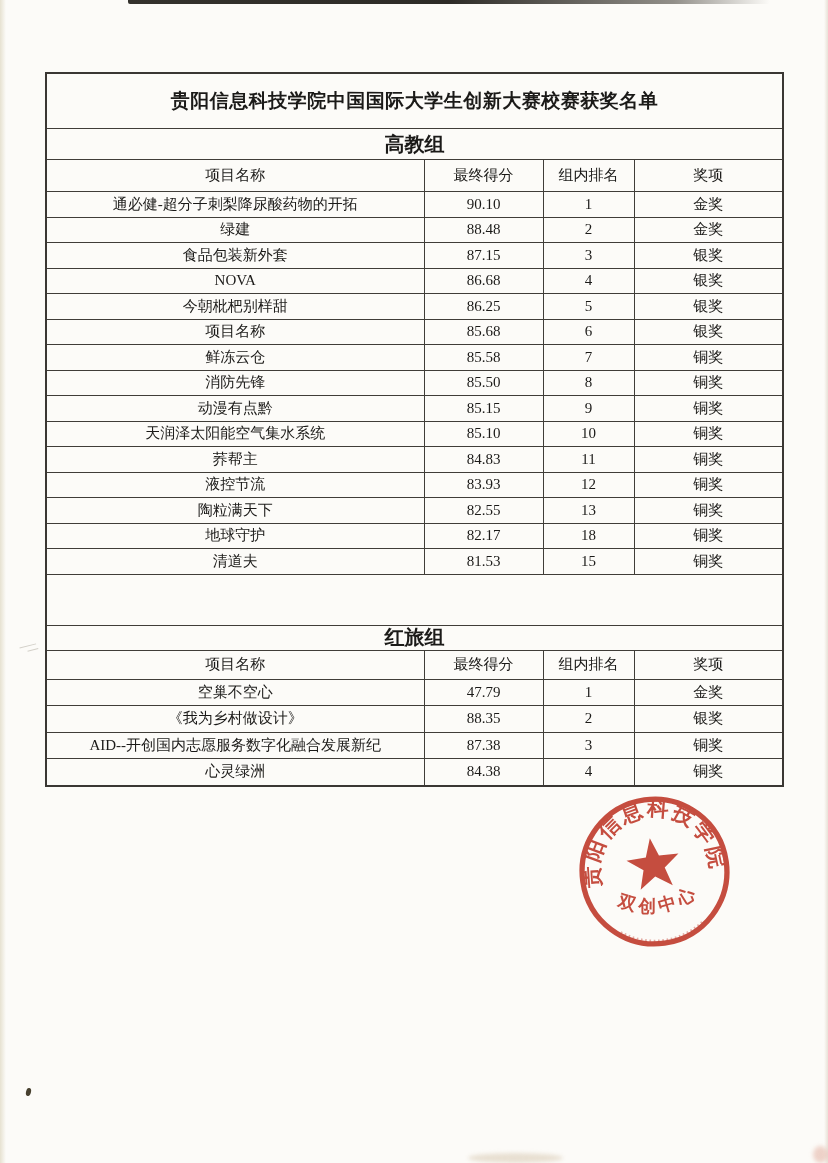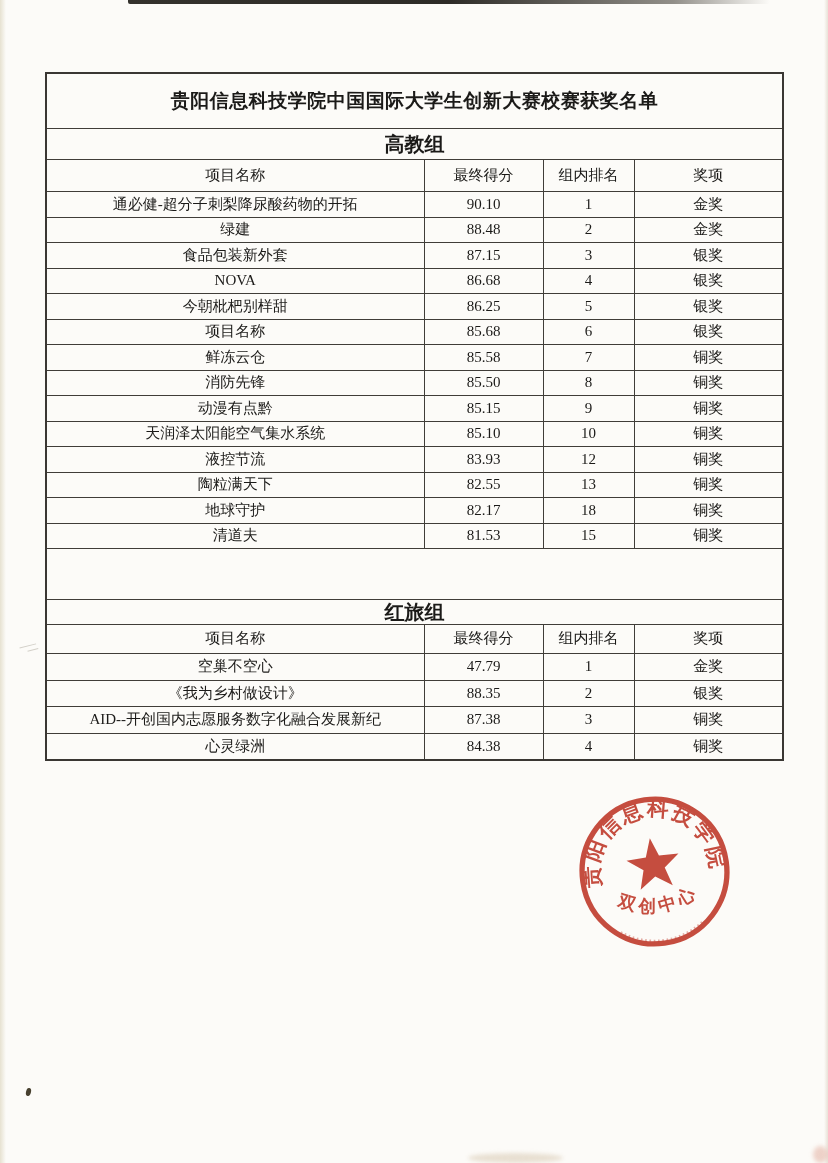--- a/index.html
+++ b/index.html
@@ -159,20 +159,26 @@
       <tr class="data-row">
       <td>动漫有点黔</td>
       <td>85.15</td>
       <td>9</td>
       <td>铜奖</td>
     </tr>
       <tr class="data-row">
       <td>天润泽太阳能空气集水系统</td>
       <td>85.10</td>
       <td>10</td>
+      <td>铜奖</td>
+    </tr>
+      <tr class="data-row">
+      <td>荞帮主</td>
+      <td>84.83</td>
+      <td>11</td>
       <td>铜奖</td>
     </tr>
       <tr class="data-row">
       <td>液控节流</td>
       <td>83.93</td>
       <td>12</td>
       <td>铜奖</td>
     </tr>
       <tr class="data-row">
       <td>陶粒满天下</td>

